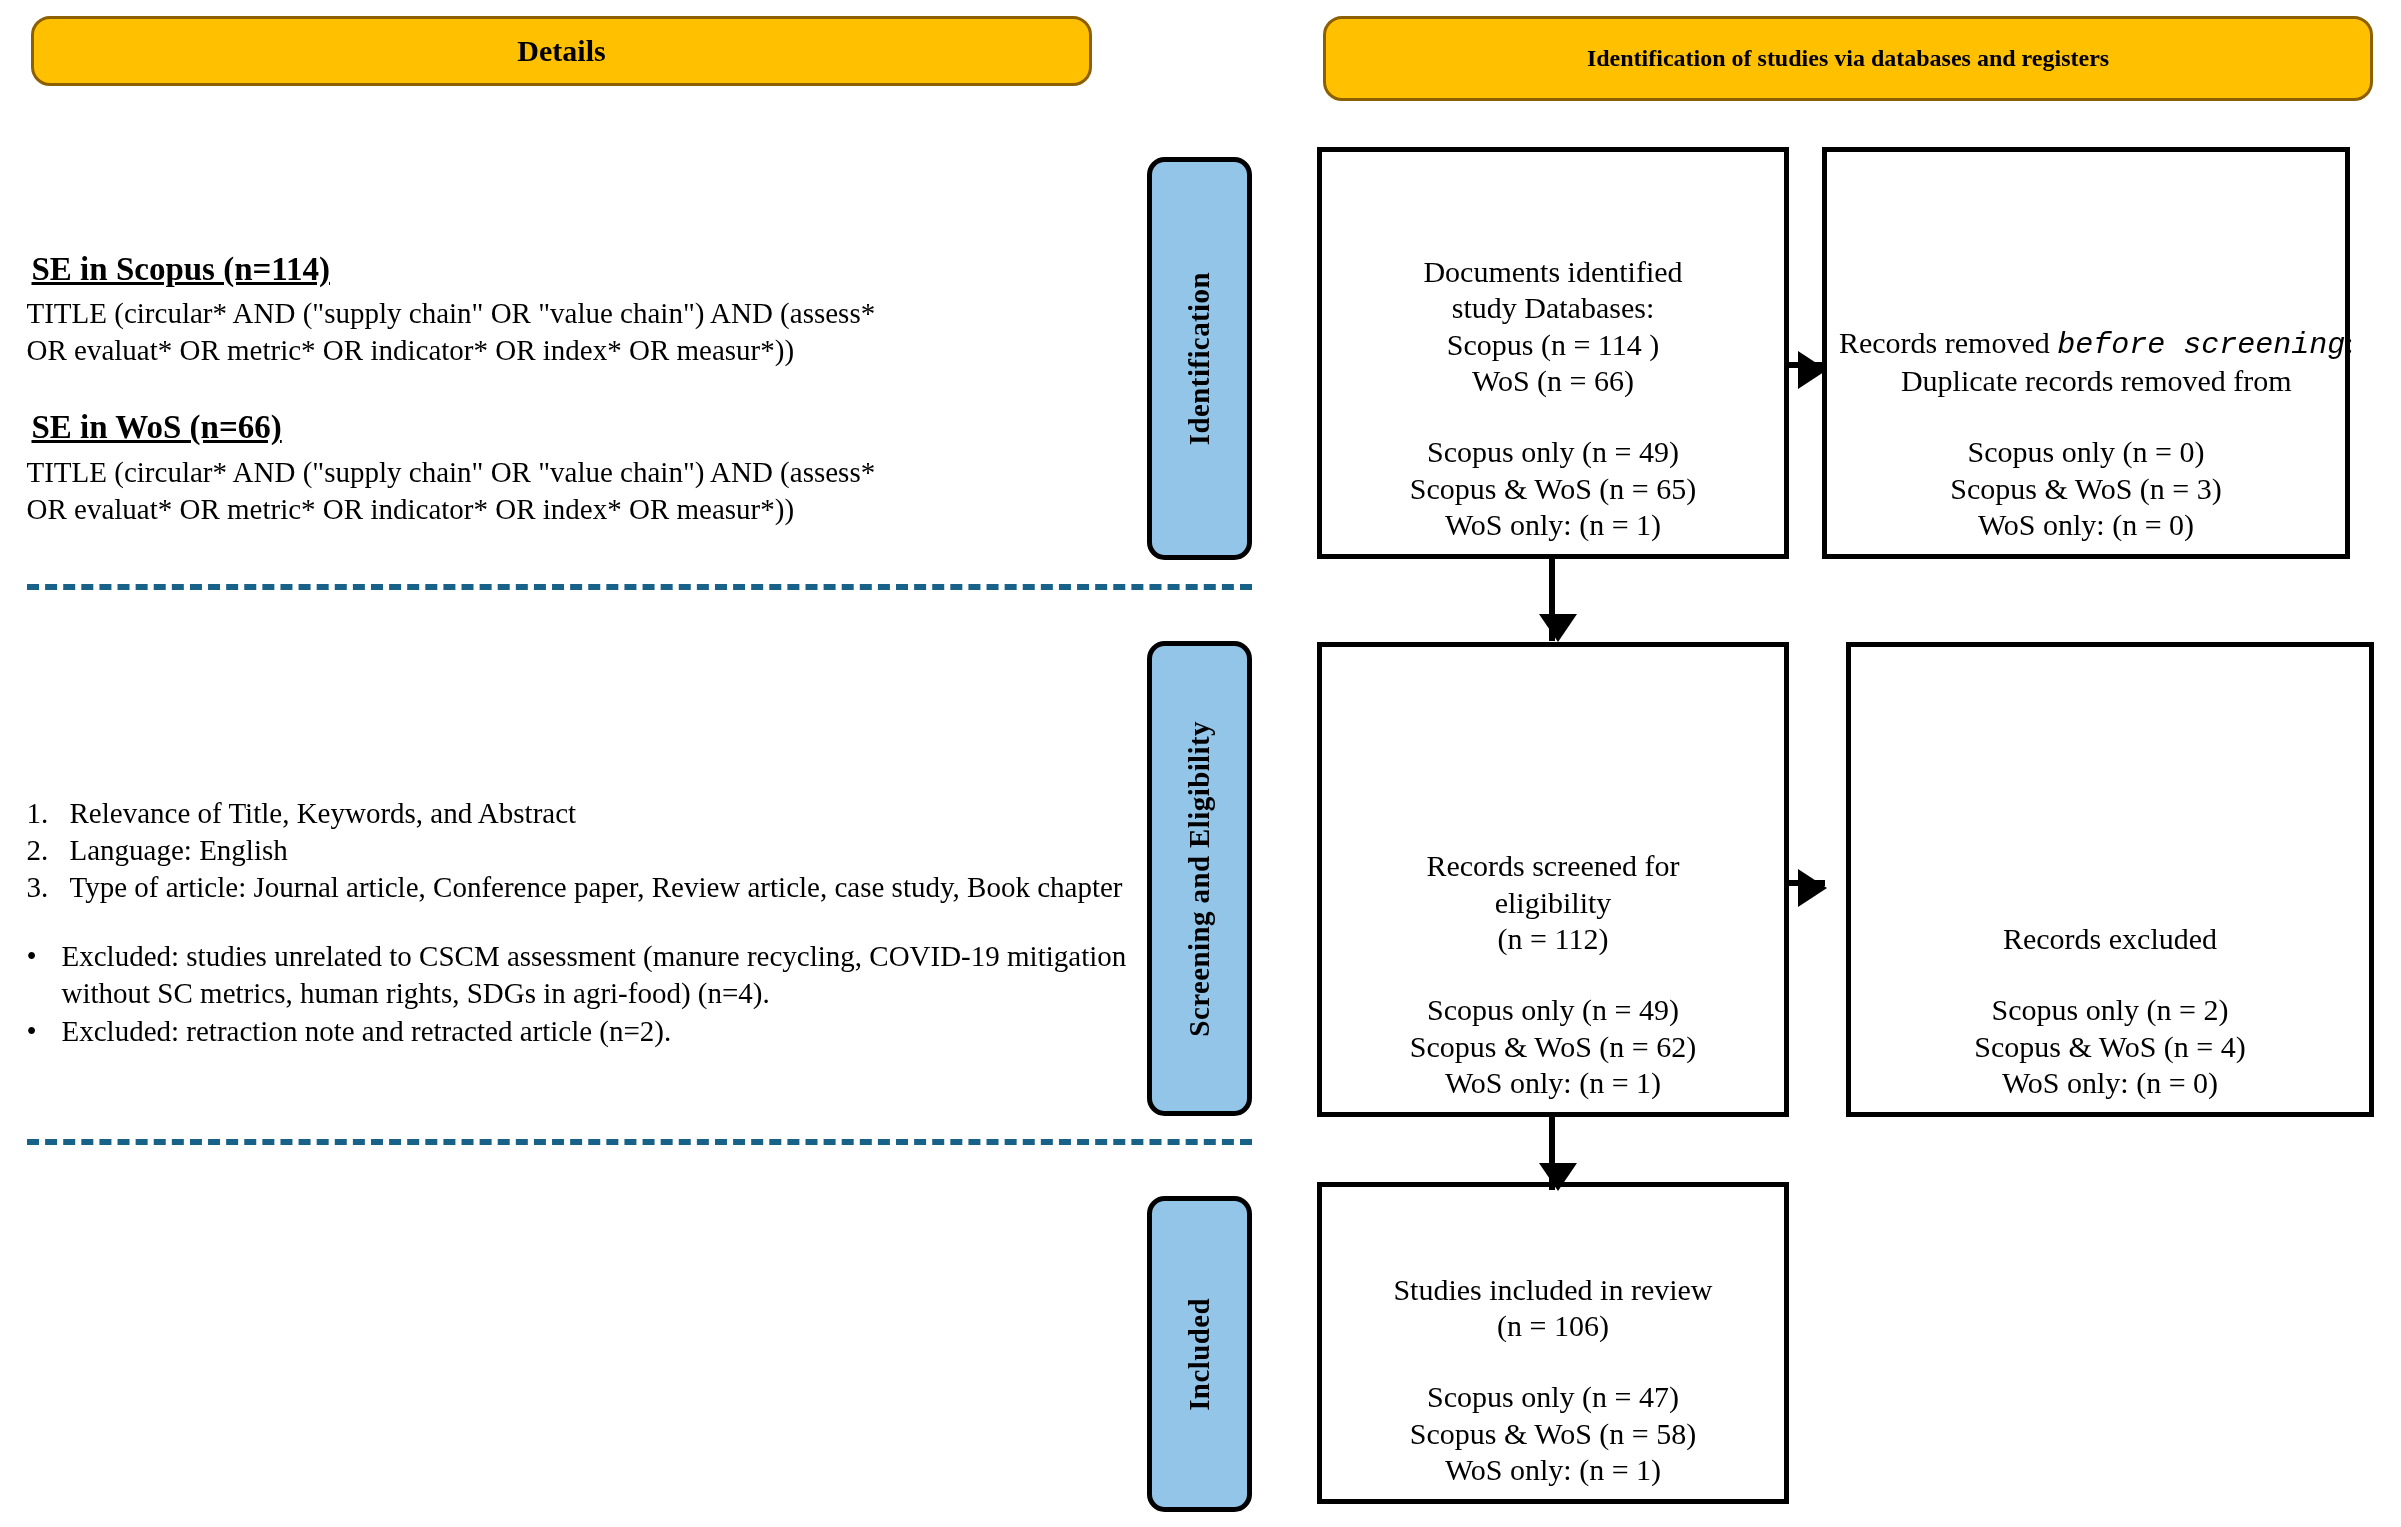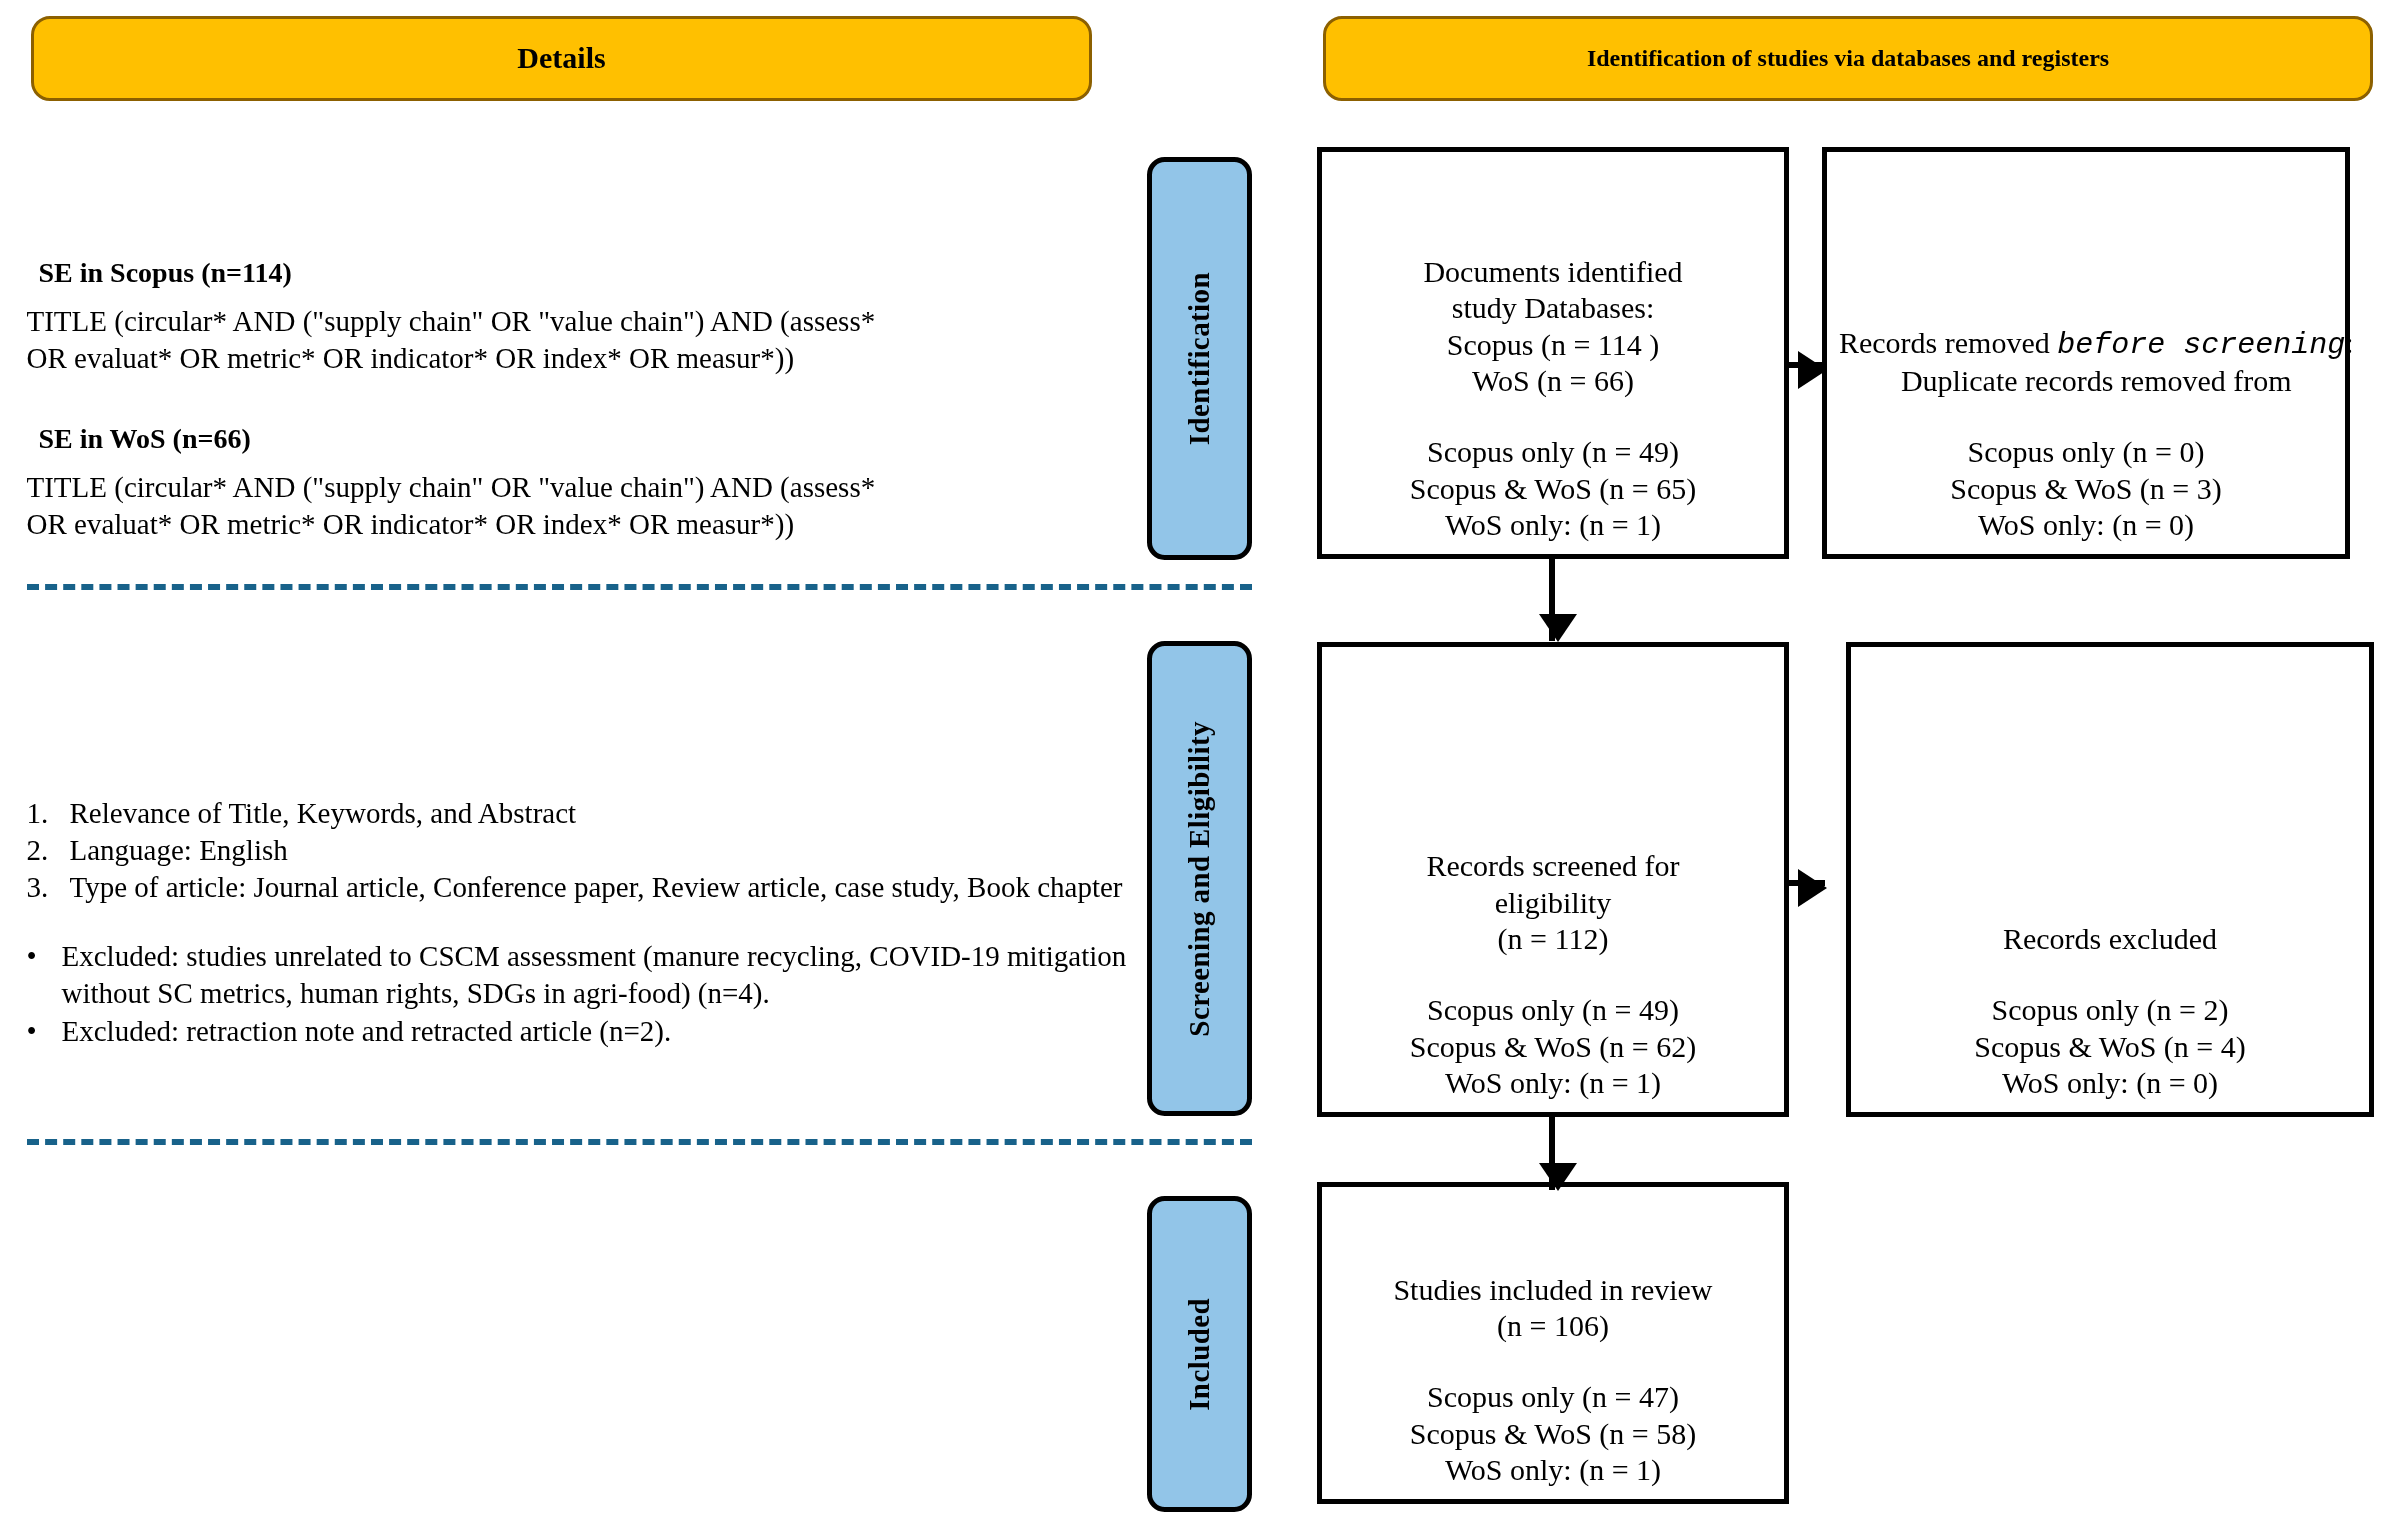--- a/index.html
+++ b/index.html
@@ -23,38 +23,39 @@
     border: 3.7px solid #8C6000;
     border-radius: 19px;
     display: flex;
     align-items: center;
     justify-content: center;
     font-weight: bold;
     text-align: center;
     line-height: 1.15;
   }
   #banner-details {
-    left: 31px; top: 16px; width: 1061px; height: 85px;
+    left: 31px; top: 16px; width: 1061px; height: 70px;
     font-size: 30px;
   }
   #banner-identification {
     left: 1323px; top: 16px; width: 1050px; height: 85px;
     font-size: 24px;
   }
 
   
   .left-col {
     position: absolute;
     left: 26.5px; top: 243px; width: 1104px;
   }
   .sect-head {
     font-weight: bold;
-    font-size: 28px;
+    font-size: 33px;
     line-height: 1.28;
-    margin: 12px;
+    margin: 5px;
+    text-decoration: underline;
   }
   .sect-body {
     font-size: 29px;
     line-height: 1.28;
     margin: 0;
   }
   .block-gap-lg { height: 32px; }
 
   .num-list, .bul-list {
     margin: 0; padding: 0; list-style: none;

